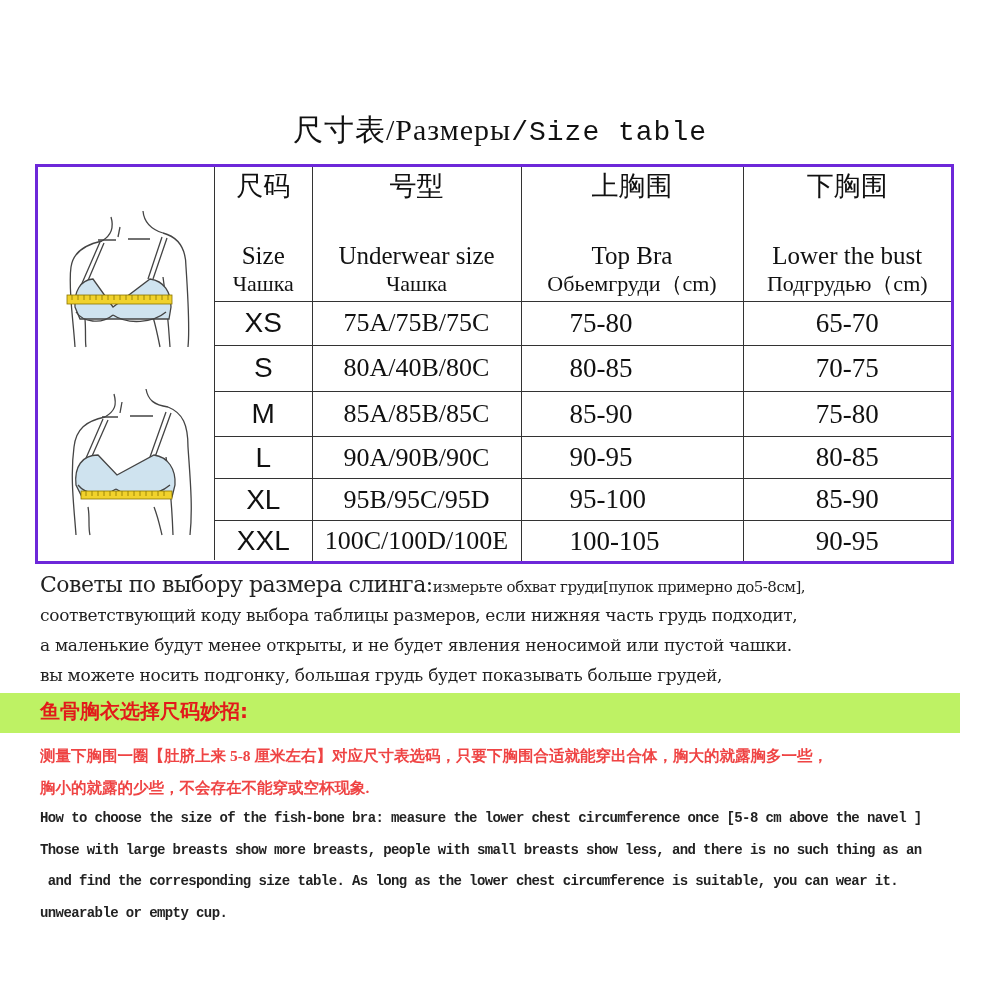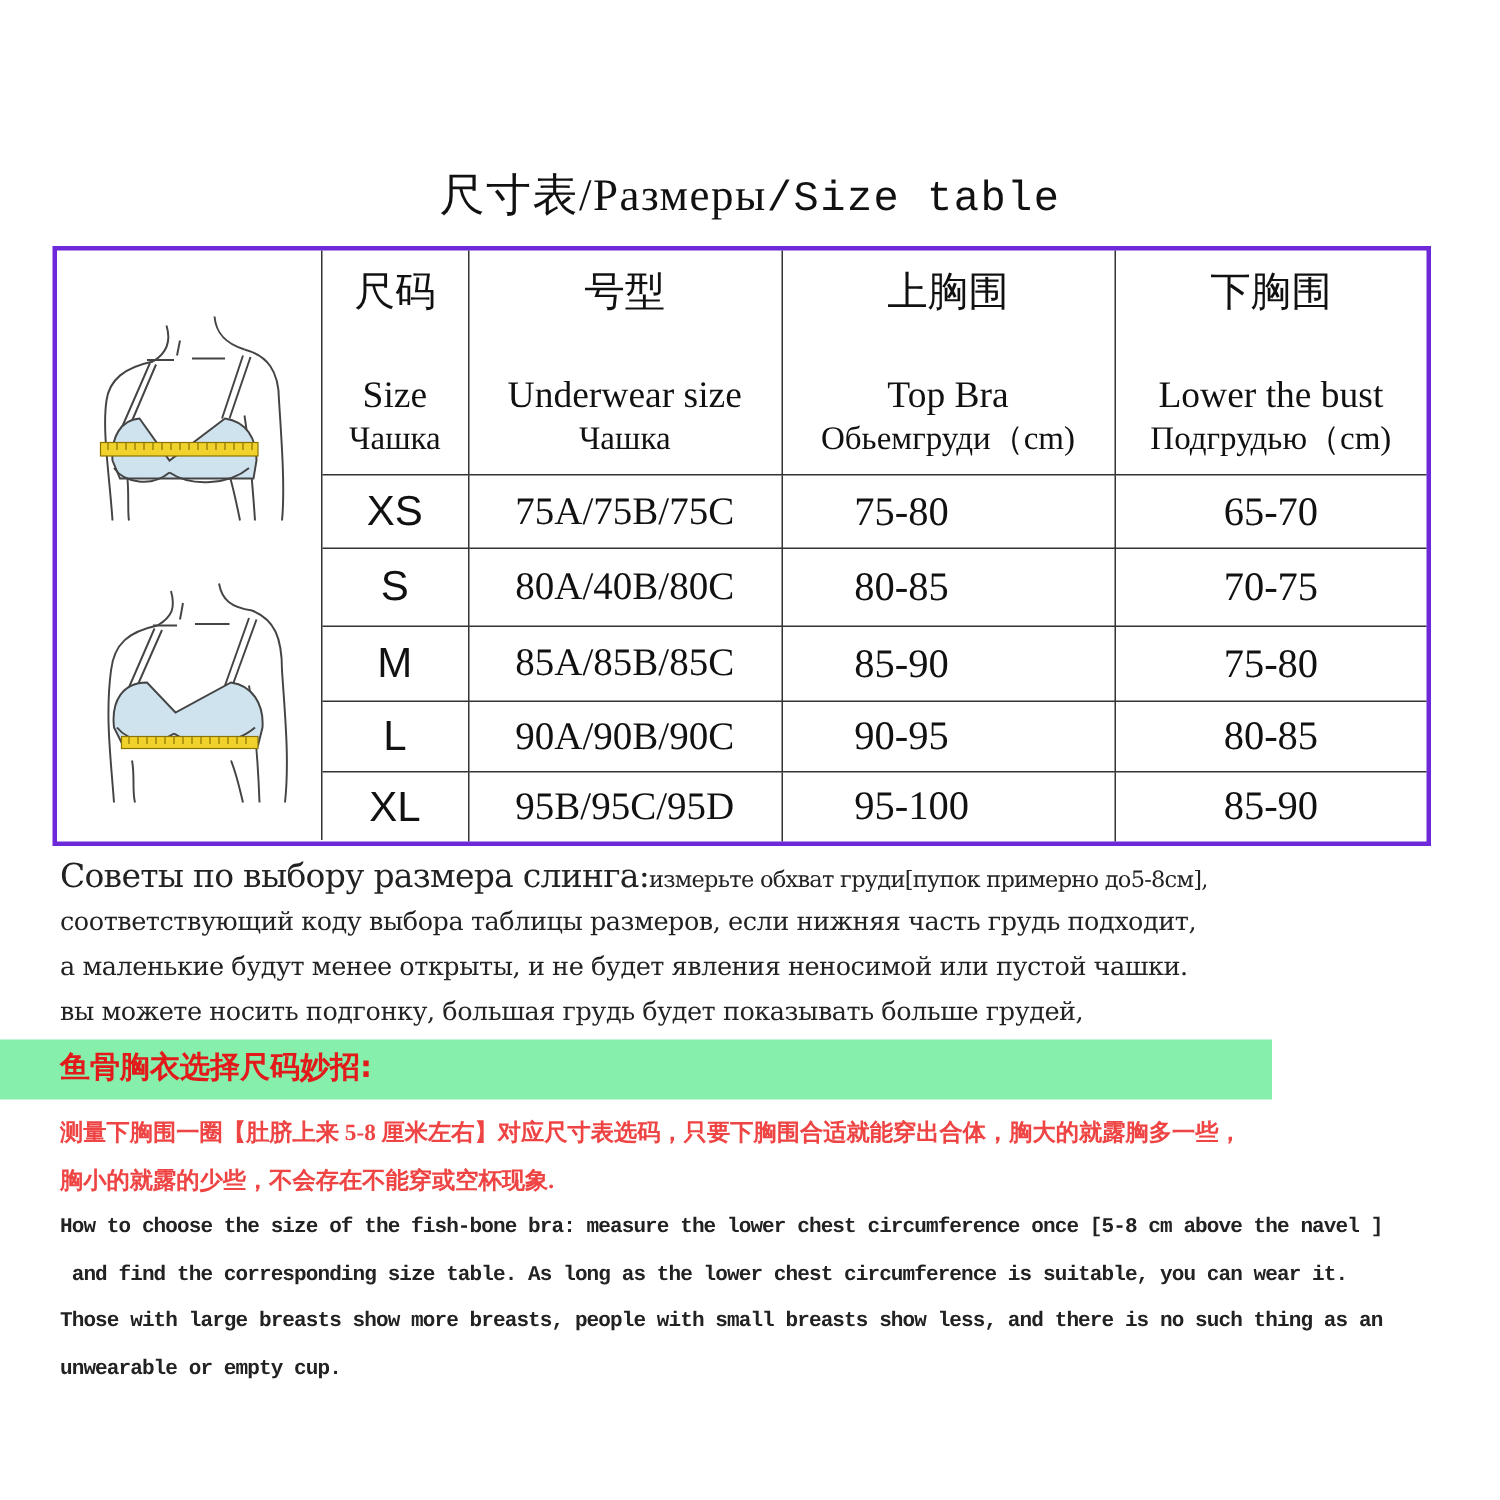--- a/index.html
+++ b/index.html
@@ -51,22 +51,22 @@
   .ru-tips {
     position: absolute; left: 40px; top: 570px; width: 930px;
     font-family: "DejaVu Serif", "Liberation Serif", serif;
     color: #222;
   }
   .ru-tips .line { font-size: 17px; height: 30px; line-height: 30px; white-space: nowrap; letter-spacing: -0.3px; }
   .ru-tips .lead { font-size: 22px; letter-spacing: -0.5px; }
   .ru-tips .small { font-size: 15px; letter-spacing: -0.5px; margin-top: 16px; }
 
   .band {
-    position: absolute; left: 0; top: 693px; width: 848px; height: 40px;
-    background: #86efac;
+    position: absolute; left: 0; top: 693px; width: 960px; height: 40px;
+    background: #bef264;
   }
   .band-title {
     position: absolute; left: 40px; top: 5px;
     color: #e21a1a; font-weight: bold; font-size: 20px;
     font-family: "DejaVu Sans", "Liberation Sans", sans-serif;
   }
   .cn-tips {
     position: absolute; left: 40px; top: 740px; width: 950px;
     font-family: Liberation Serif, serif;
     font-weight: bold; font-size: 15.5px; color: #ef4444;
@@ -220,20 +220,26 @@
         <td class="cup">90A/90B/90C</td>
         <td class="top">90-95</td>
         <td>80-85</td>
       </tr>
       <tr class="row" style="height:42px">
         <td class="sz">XL</td>
         <td class="cup">95B/95C/95D</td>
         <td class="top">95-100</td>
         <td>85-90</td>
       </tr>
+      <tr class="row" style="height:40px">
+        <td class="sz">XXL</td>
+        <td class="cup">100C/100D/100E</td>
+        <td class="top">100-105</td>
+        <td>90-95</td>
+      </tr>
     </tbody>
       </table>
   </div>
 </div>
 
 <div class="ru-tips">
   <div class="line"><span class="lead">Советы по выбору размера слинга:</span><span class="small">измерьте обхват груди[пупок примерно до5-8см],</span></div>
   <div class="line">соответствующий коду выбора таблицы размеров, если нижняя часть грудь подходит,</div>
   <div class="line">а маленькие будут менее открыты, и не будет явления неносимой или пустой чашки.</div>
   <div class="line">вы можете носить подгонку, большая грудь будет показывать больше грудей,</div>
@@ -243,16 +249,16 @@
   <div class="band-title">鱼骨胸衣选择尺码妙招:</div>
 </div>
 
 <div class="cn-tips">
   <div class="line">测量下胸围一圈【肚脐上来 5-8 厘米左右】对应尺寸表选码，只要下胸围合适就能穿出合体，胸大的就露胸多一些，</div>
   <div class="line">胸小的就露的少些，不会存在不能穿或空杯现象.</div>
 </div>
 
 <div class="en-tips">
   <div class="line">How to choose the size of the fish-bone bra: measure the lower chest circumference once [5-8 cm above the navel ]</div>
+  <div class="line">Those with large breasts show more breasts, people with small breasts show less, and there is no such thing as an</div>
   <div class="line" style="white-space:pre"> and find the corresponding size table. As long as the lower chest circumference is suitable, you can wear it.</div>
-  <div class="line">Those with large breasts show more breasts, people with small breasts show less, and there is no such thing as an</div>
   <div class="line">unwearable or empty cup.</div>
 </div>
 
 </body></html>

